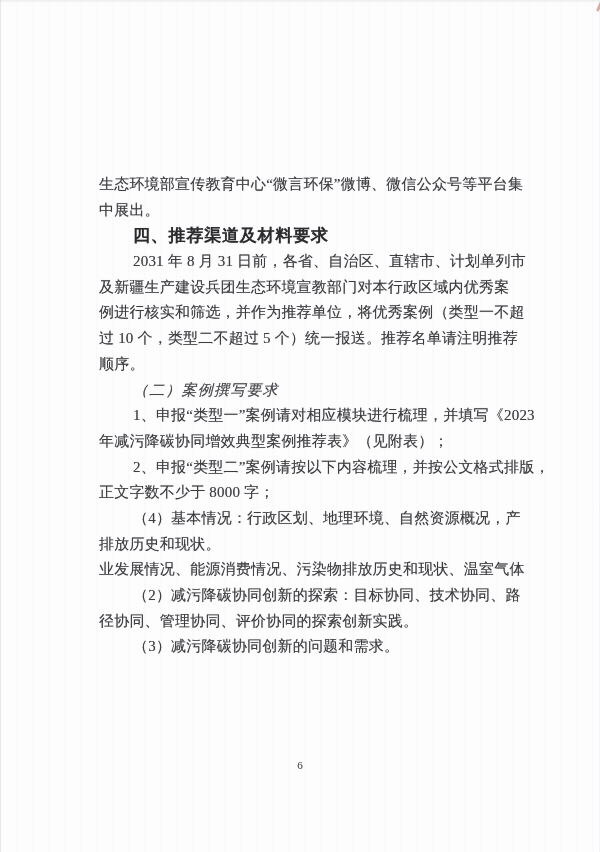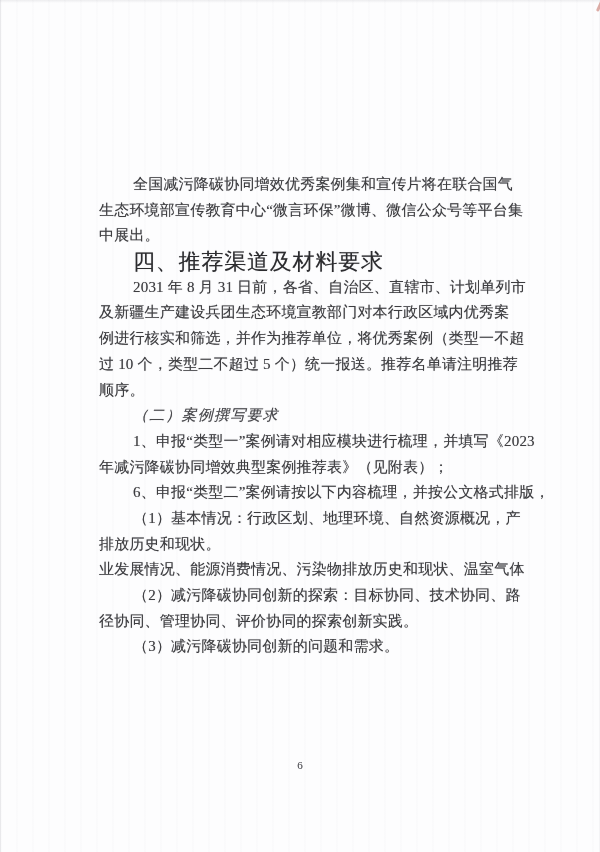--- a/index.html
+++ b/index.html
@@ -34,22 +34,22 @@
     letter-spacing: 0.2px;
     white-space: nowrap;
   }
   .ln {
     height: 25.7px;
     text-shadow: 0 0 0.7px rgba(80,80,86,0.55);
   }
   .ind { text-indent: 34px; }
   .h {
     font-family: "Liberation Sans", "DejaVu Sans", sans-serif;
-    font-weight: 400;
-    font-size: 22px;
+    font-weight: 700;
+    font-size: 17px;
     color: #2c2c2f;
     letter-spacing: 0.8px;
   }
   .k {
     font-style: italic;
     color: #48484c;
     letter-spacing: 1.2px;
   }
   .pageno {
     position: absolute;
@@ -73,34 +73,34 @@
   }
 </style>
 </head>
 <body>
 
 <div class="page">
 
   <div class="scan-mark" style="background: rgb(207, 138, 130);"></div>
 
   <div class="content">
-    <div class="ln ind">全国减污降碳协同增效优秀案例集和宣传片将在联合国气</div>
     <div class="ln">生态环境部宣传教育中心“微言环保”微博、微信公众号等平台集</div>
     <div class="ln">中展出。</div>
     <div class="ln ind h">四、推荐渠道及材料要求</div>
     <div class="ln ind">2031 年 8 月 31 日前，各省、自治区、直辖市、计划单列市</div>
     <div class="ln">及新疆生产建设兵团生态环境宣教部门对本行政区域内优秀案</div>
     <div class="ln">例进行核实和筛选，并作为推荐单位，将优秀案例（类型一不超</div>
     <div class="ln">过 10 个，类型二不超过 5 个）统一报送。推荐名单请注明推荐</div>
     <div class="ln">顺序。</div>
     <div class="ln ind k">（二）案例撰写要求</div>
     <div class="ln ind">1、申报“类型一”案例请对相应模块进行梳理，并填写《2023</div>
     <div class="ln">年减污降碳协同增效典型案例推荐表》（见附表）；</div>
-    <div class="ln ind">6、申报“类型二”案例请按以下内容梳理，并按公文格式排版，</div>
-    <div class="ln ind">（1）基本情况：行政区划、地理环境、自然资源概况，产</div>
+    <div class="ln ind">2、申报“类型二”案例请按以下内容梳理，并按公文格式排版，</div>
+    <div class="ln">正文字数不少于 8000 字；</div>
+    <div class="ln ind">（4）基本情况：行政区划、地理环境、自然资源概况，产</div>
     <div class="ln">排放历史和现状。</div>
     <div class="ln">业发展情况、能源消费情况、污染物排放历史和现状、温室气体</div>
     <div class="ln ind">（2）减污降碳协同创新的探索：目标协同、技术协同、路</div>
     <div class="ln">径协同、管理协同、评价协同的探索创新实践。</div>
     <div class="ln ind">（3）减污降碳协同创新的问题和需求。</div>
   </div>
 
   <div class="pageno">6</div>
 
 </div>

